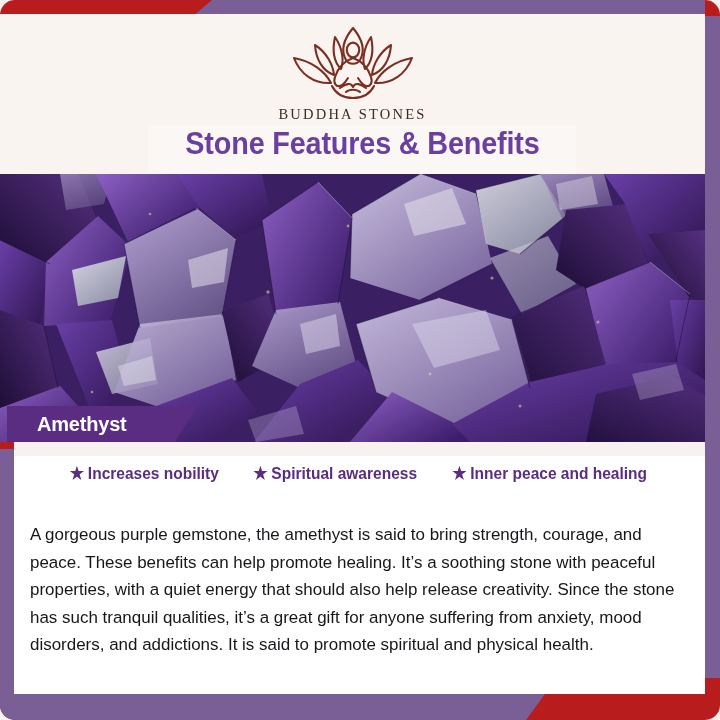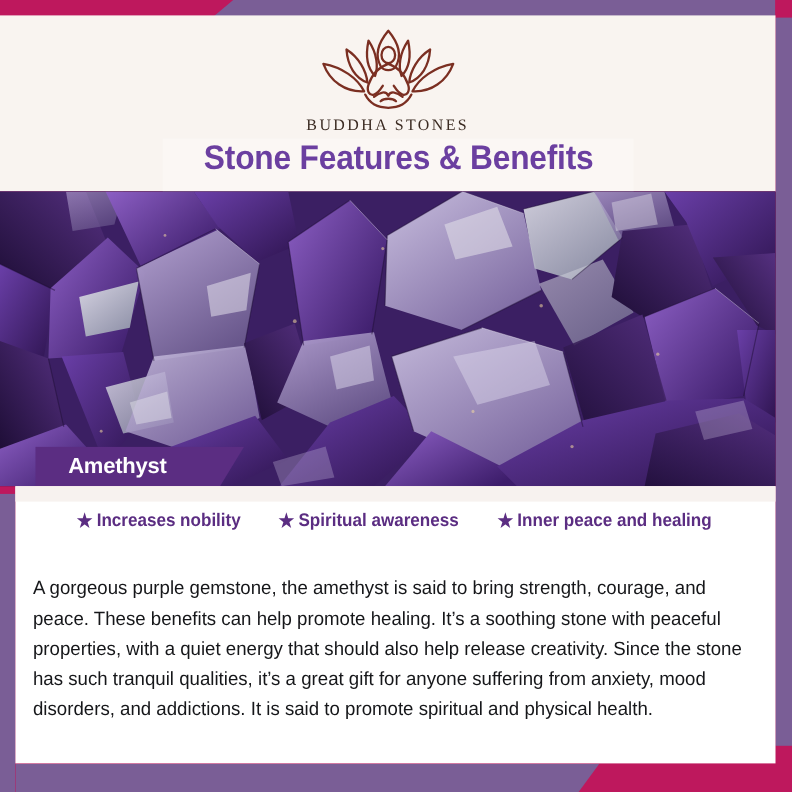--- a/index.html
+++ b/index.html
@@ -5,22 +5,23 @@
   html,body{margin:0;padding:0;}
   body{
     width:720px;height:720px;
     background:#f7f2ef;
     font-family:"Liberation Sans", sans-serif;
     overflow:hidden;
     position:relative;
   }
   .page{
     position:absolute;inset:0;
-    background:#be185d;
+    background:#b91c1c;
     overflow:hidden;
+    border-radius:15px;
   }
 
   
   .band-top{
     position:absolute;
     left:193px;top:0;width:512px;height:16px;
     background:#7a5e96;
     clip-path:polygon(19px 0, 100% 0, 100% 100%, 0 100%);
   }
   .band-bottom{
@@ -79,21 +80,21 @@
   .hero{
     position:absolute;
     left:0;top:174px;right:15px;height:268px;
     overflow:hidden;
     background:#3a1e5c;
   }
   .hero svg{display:block;width:100%;height:100%;}
 
   .stone-tag{
     position:absolute;
-    left:32px;top:406px;width:190px;height:36px;
+    left:7px;top:406px;width:190px;height:36px;
     background:#5b2d82;
     clip-path:polygon(0 0, 100% 0, calc(100% - 22px) 100%, 0 100%);
     display:flex;align-items:center;
   }
   .stone-tag span{
     color:#ffffff;
     font-size:20px;
     font-weight:bold;
     margin-left:30px;
     letter-spacing:-0.2px;

